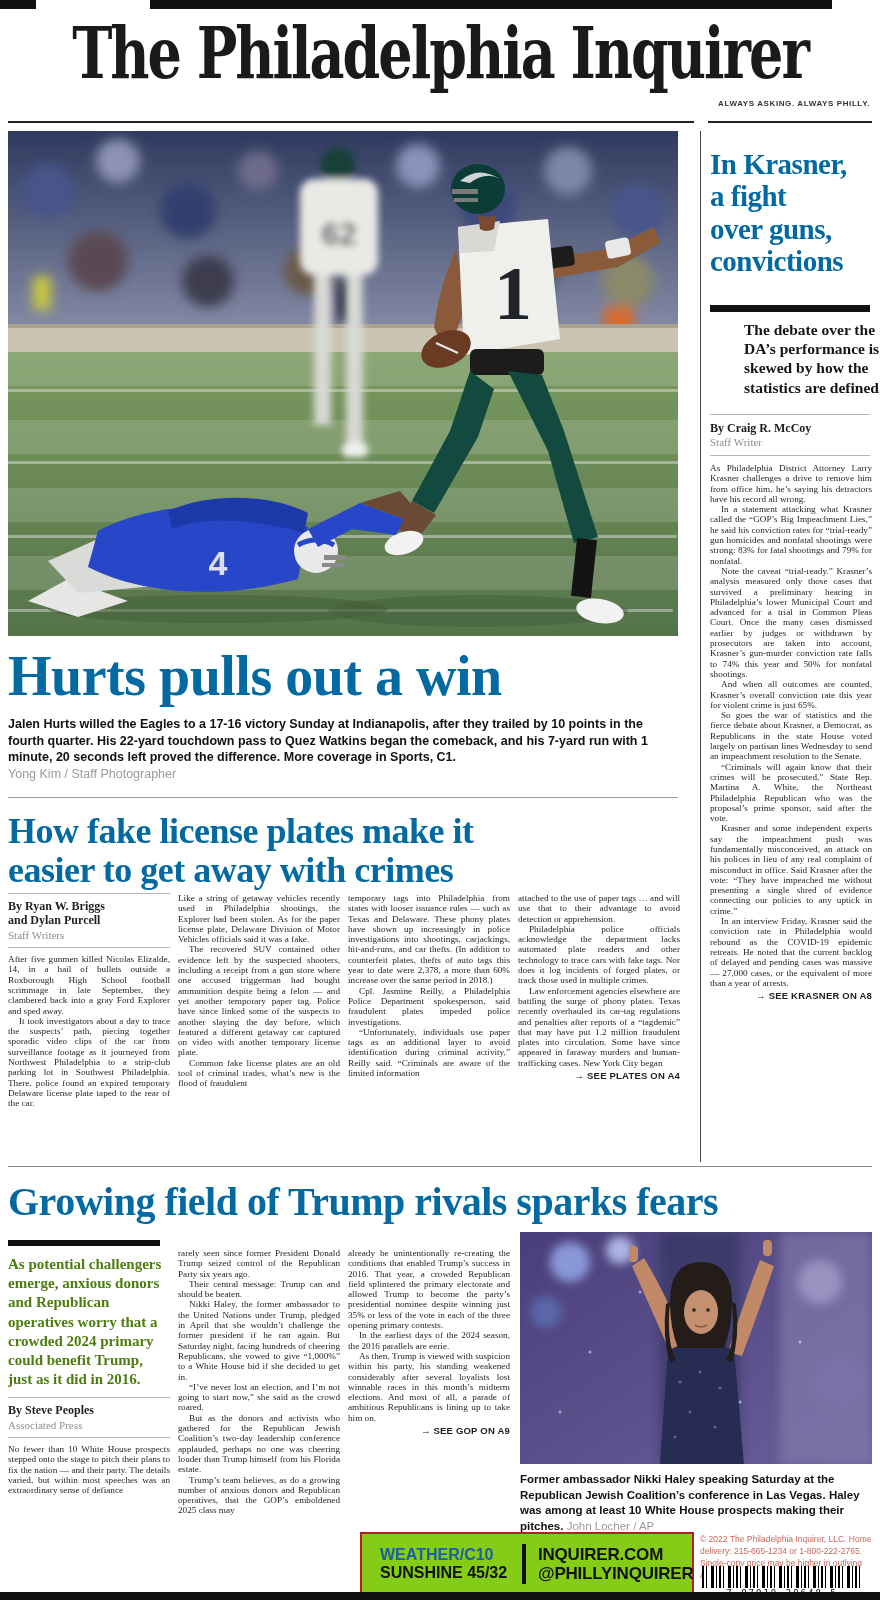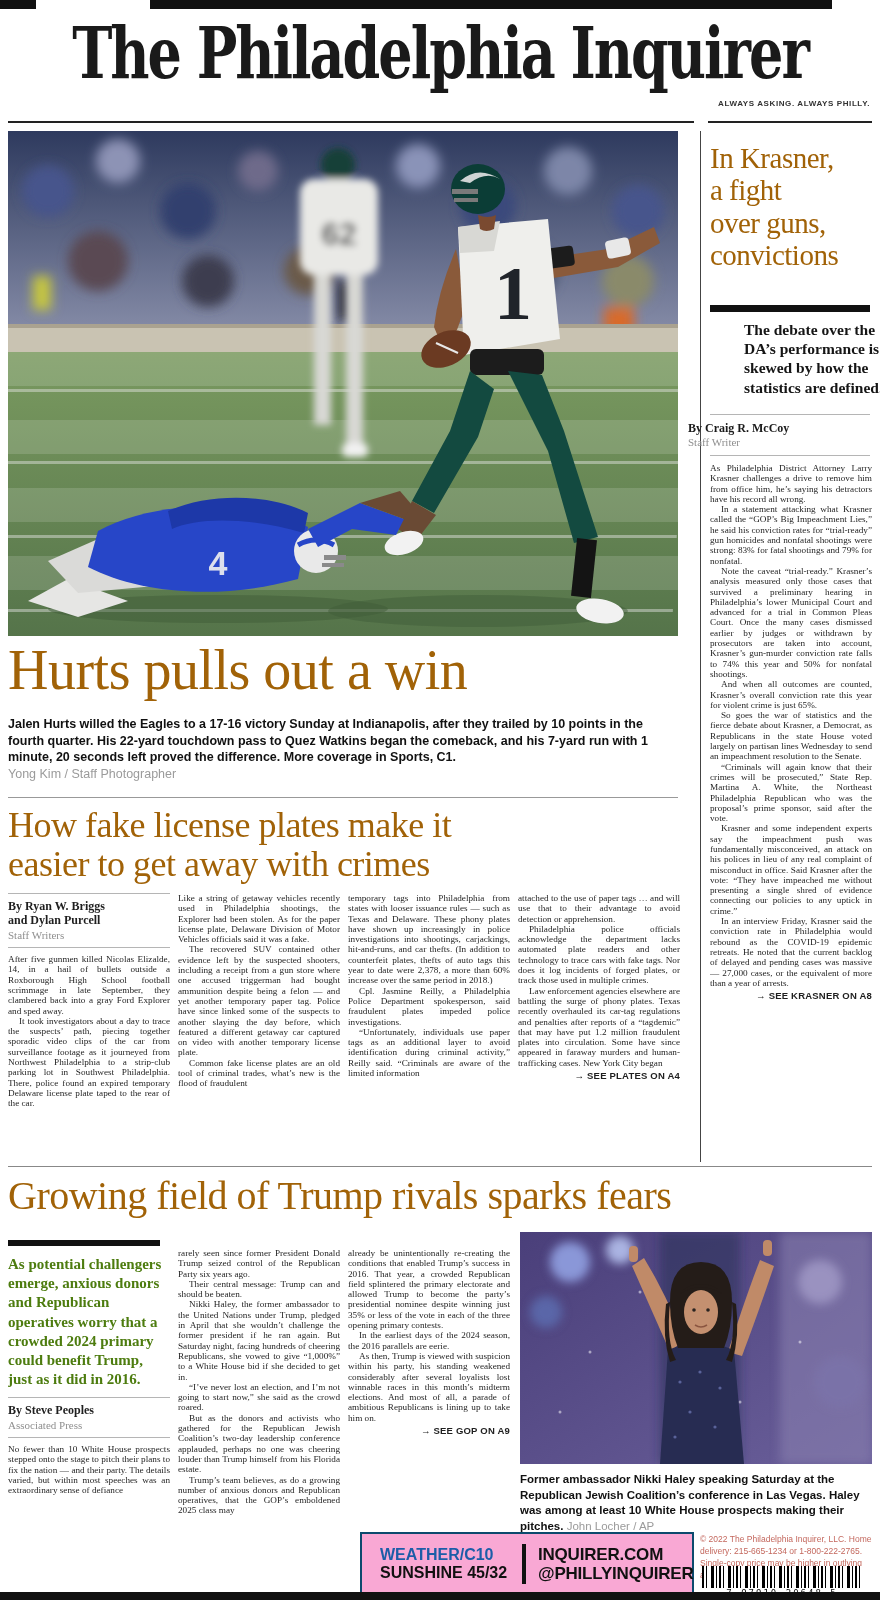--- a/index.html
+++ b/index.html
@@ -6,38 +6,38 @@
   .page{position:relative;width:880px;height:1600px;background:#fff;overflow:hidden;
         font-family:"Liberation Serif",serif;color:#1a1a1a;}
   .abs{position:absolute;}
   .blackbar{background:#111;}
   .rule{background:#222;height:2px;}
   .thinrule{background:#b5b5b5;height:1px;}
   .masthead{font-family:"DejaVu Serif",serif;font-weight:700;font-size:54px;letter-spacing:-2px;
             text-align:center;white-space:nowrap;transform:scaleY(1.30);transform-origin:top center;}
   .tagline{font-family:"Liberation Sans",sans-serif;font-size:8px;letter-spacing:.6px;color:#333;
            font-weight:700;text-align:right;}
-  .hl{font-family:"Liberation Serif",serif;font-weight:400;color:#a16207;letter-spacing:-.5px;}
+  .hl{font-family:"Liberation Serif",serif;font-weight:700;color:#0369a1;letter-spacing:-.5px;margin-top:6px;}
   .hl-hurts{font-size:56px;line-height:1.0;}
   .hl-plates{font-size:36px;line-height:1.07;white-space:pre-line;}
   .hl-gop{font-size:40px;line-height:1.0;}
   .hl-krasner{font-size:29px;line-height:1.12;white-space:pre-line;}
   .caption{font-family:"Liberation Sans",sans-serif;font-weight:700;font-size:12.5px;line-height:1.32;color:#111;}
   .credit{color:#9b9b9b;font-weight:400;}
   .caption-sm{font-family:"Liberation Sans",sans-serif;font-weight:700;font-size:11.5px;line-height:1.35;color:#111;}
   .deck{font-weight:700;font-size:15.5px;line-height:1.24;color:#151515;margin-left:34px;}
   .deck-sm{font-weight:700;font-size:15px;line-height:1.28;color:#4d7c0f;}
   .byline{font-weight:700;font-size:12px;line-height:1.2;white-space:pre-line;}
   .byrole{font-size:11px;color:#8f8f8f;line-height:1.3;}
   .col{font-size:9.2px;line-height:1.12;text-align:justify;color:#1f1f1f;overflow:hidden;}
   .col p{margin:0;}
   .col p + p{text-indent:11px;}
   .jump{font-family:"Liberation Sans",sans-serif;font-weight:700;font-size:9.5px;letter-spacing:.2px;
         text-align:right;margin-top:3px;}
-  .footbox{border:2px solid #0c4a6e;background:#f9a8d4;}
+  .footbox{border:2px solid #b91c1c;background:#84cc16;}
   .weather-label{font-family:"Liberation Sans",sans-serif;font-weight:700;font-size:16px;color:#1c5da8;line-height:1.15;}
   .weather-val{font-family:"Liberation Sans",sans-serif;font-weight:700;font-size:16px;color:#111;line-height:1.15;}
   .sitebrand{font-family:"Liberation Sans",sans-serif;font-weight:700;font-size:17px;line-height:1.12;color:#111;letter-spacing:-.2px;}
   .copyright{font-family:"Liberation Sans",sans-serif;font-size:8.5px;line-height:1.4;color:#c4685e;}
   .barcode-bars{height:22px;background:repeating-linear-gradient(90deg,#000 0 2px,#fff 2px 4px,#000 4px 5px,#fff 5px 9px,#000 9px 12px,#fff 12px 14px,#000 14px 15px,#fff 15px 17px);}
   .barcode-digits{font-family:"DejaVu Sans Mono",monospace;font-size:9px;letter-spacing:2px;color:#111;text-align:center;}
 </style>
 </head>
 <body>
 
@@ -198,21 +198,21 @@
     <div class="jump">→ SEE PLATES ON A4</div>
   </div>
 
   <div class="abs hl hl-krasner" style="left:710px;top:142px;width:164px;">In Krasner,
 a fight
 over guns,
 convictions</div>
   <div class="abs blackbar" style="left:710px;top:305px;width:160px;height:7px;"></div>
   <div class="abs deck" style="left:710px;top:320px;width:162px;">The debate over the DA’s performance is skewed by how the statistics are defined.</div>
   <div class="abs thinrule" style="left:710px;top:414px;width:160px;"></div>
-  <div class="abs" style="left:688px;top:421px;width:162px;">
+  <div class="abs" style="left:710px;top:421px;width:162px;">
     <div class="byline">By Craig R. McCoy</div>
     <div class="byrole">Staff Writer</div>
   </div>
   <div class="abs thinrule" style="left:710px;top:455px;width:160px;"></div>
   <div class="abs col" style="left:710px;top:463px;width:162px;height:699px;">
     <p>As Philadelphia District Attorney Larry Krasner challenges a drive to remove him from office him, he’s saying his detractors have his record all wrong.</p>
     <p>In a statement attacking what Krasner called the “GOP’s Big Impeachment Lies,” he said his conviction rates for “trial-ready” gun homicides and nonfatal shootings were strong: 83% for fatal shootings and 79% for nonfatal.</p>
     <p>Note the caveat “trial-ready.” Krasner’s analysis measured only those cases that survived a preliminary hearing in Philadelphia’s lower Municipal Court and advanced for a trial in Common Pleas Court. Once the many cases dismissed earlier by judges or withdrawn by prosecutors are taken into account, Krasner’s gun-murder conviction rate falls to 74% this year and 50% for nonfatal shootings.</p>
     <p>And when all outcomes are counted, Krasner’s overall conviction rate this year for violent crime is just 65%.</p>
     <p>So goes the war of statistics and the fierce debate about Krasner, a Democrat, as Republicans in the state House voted largely on partisan lines Wednesday to send an impeachment resolution to the Senate.</p>

